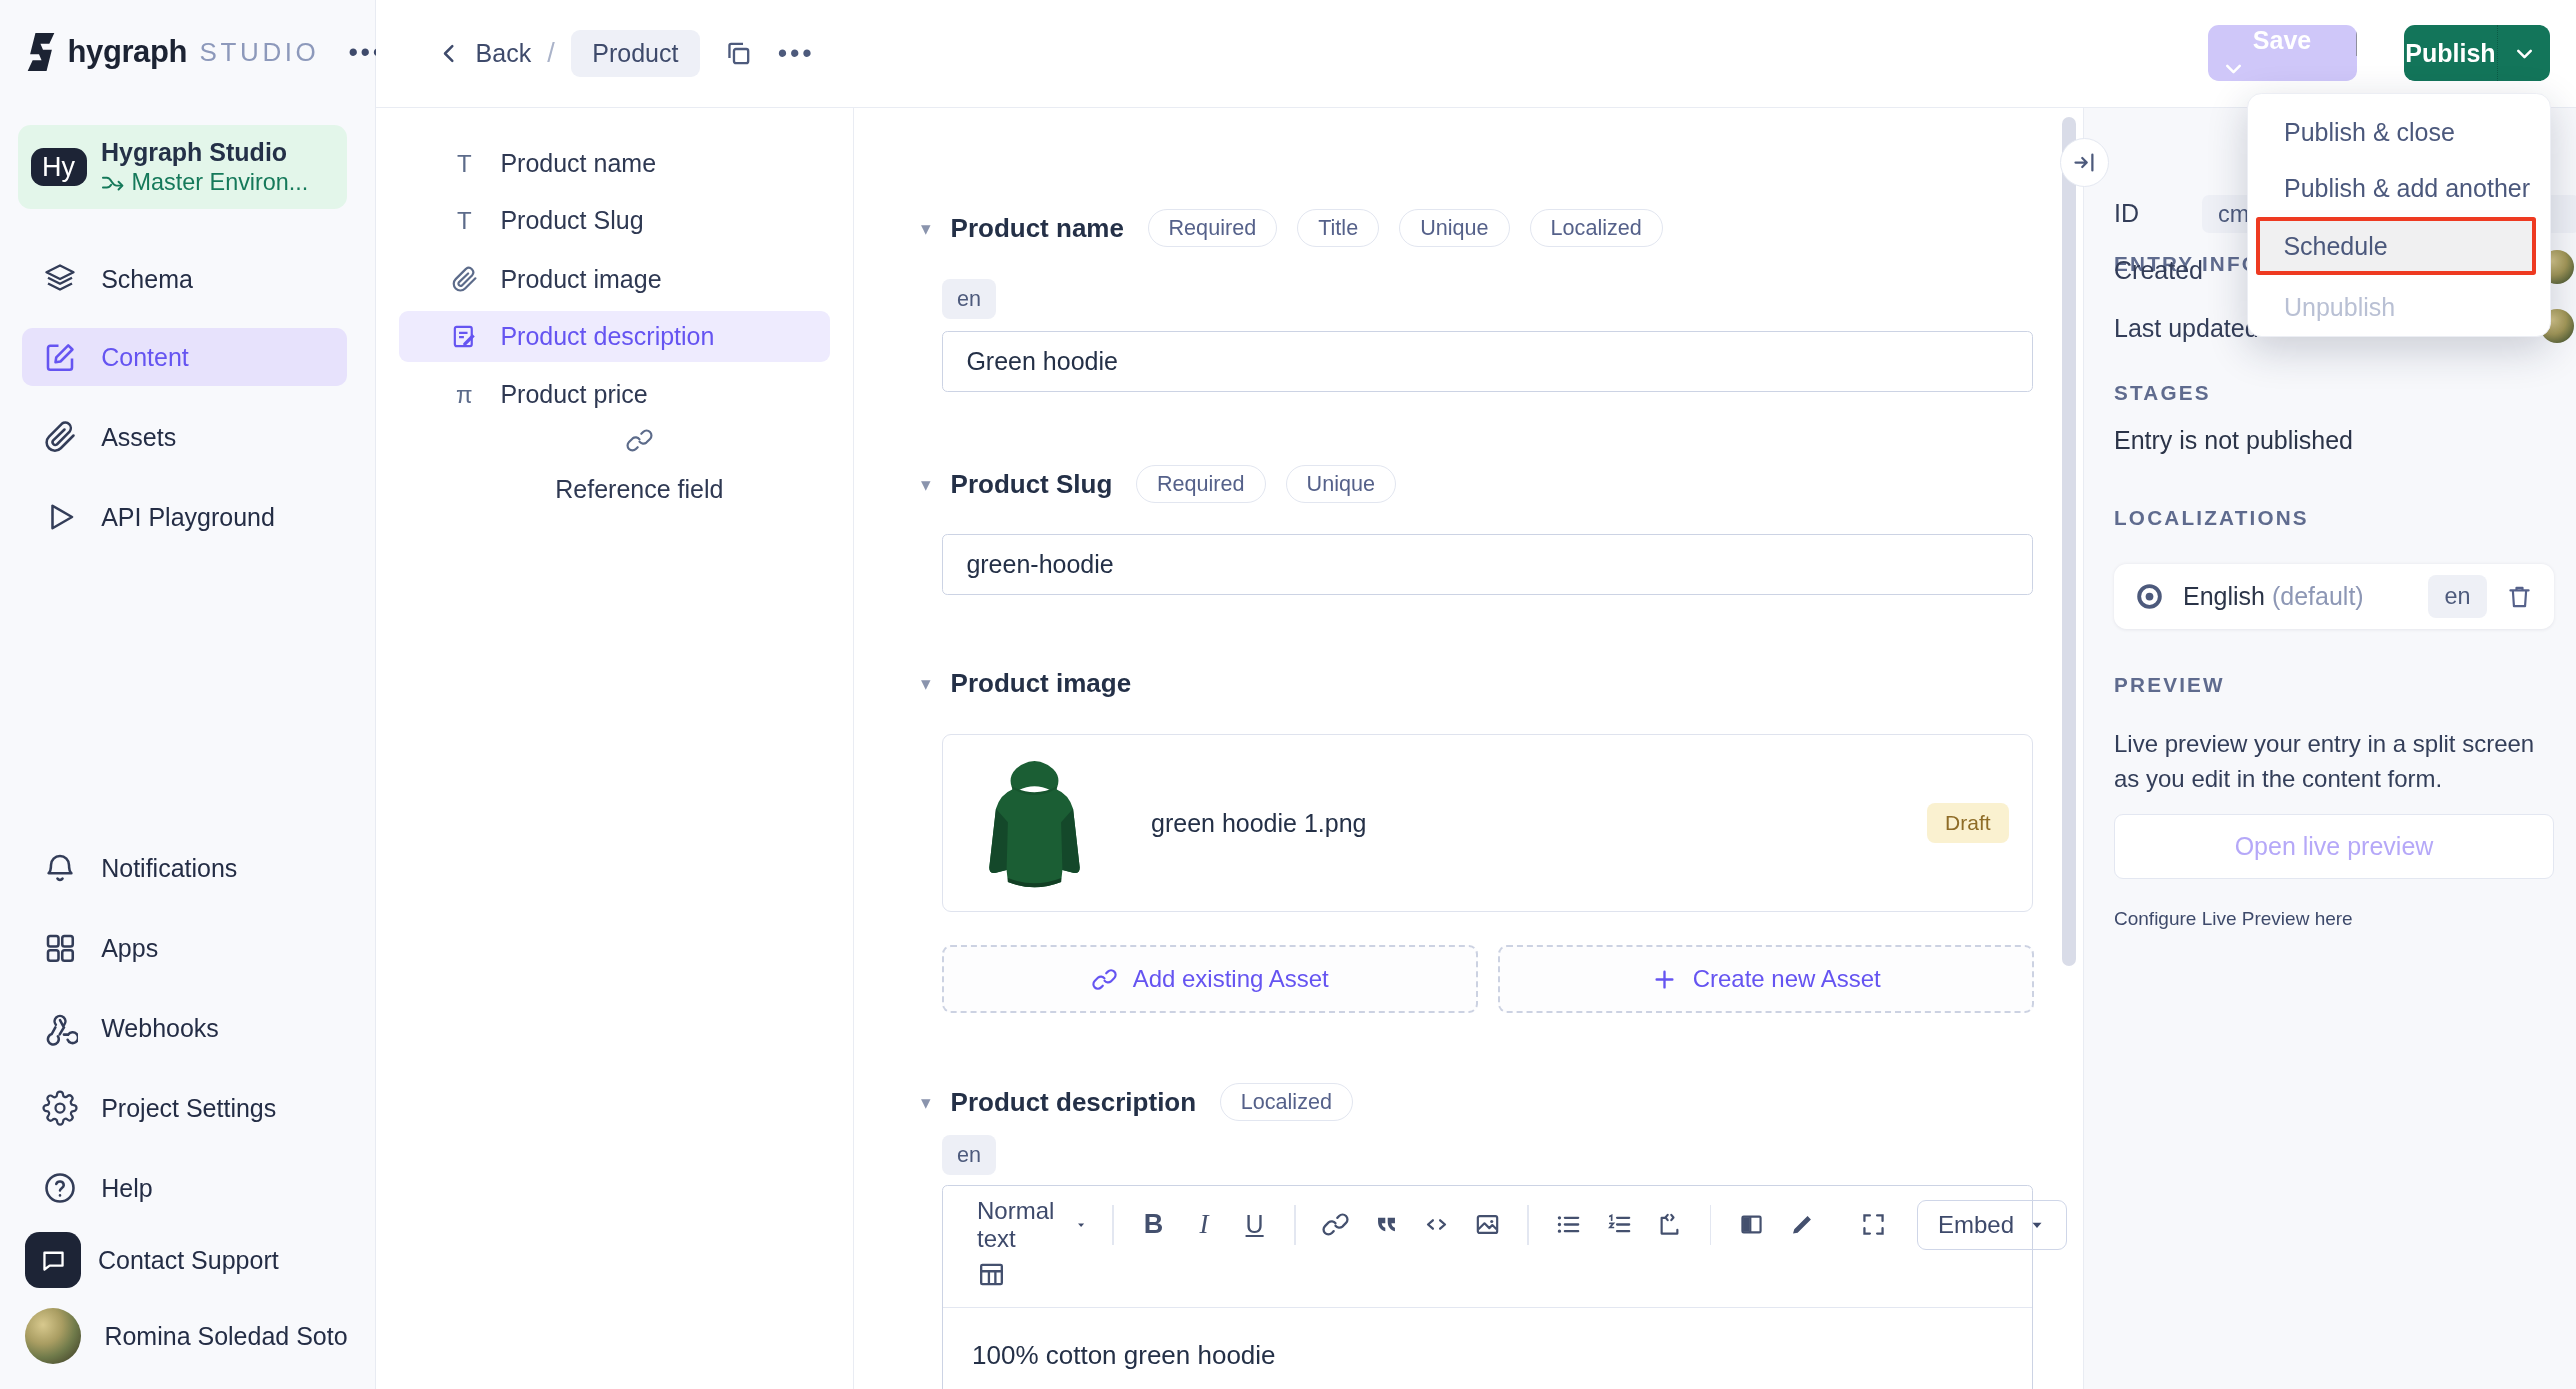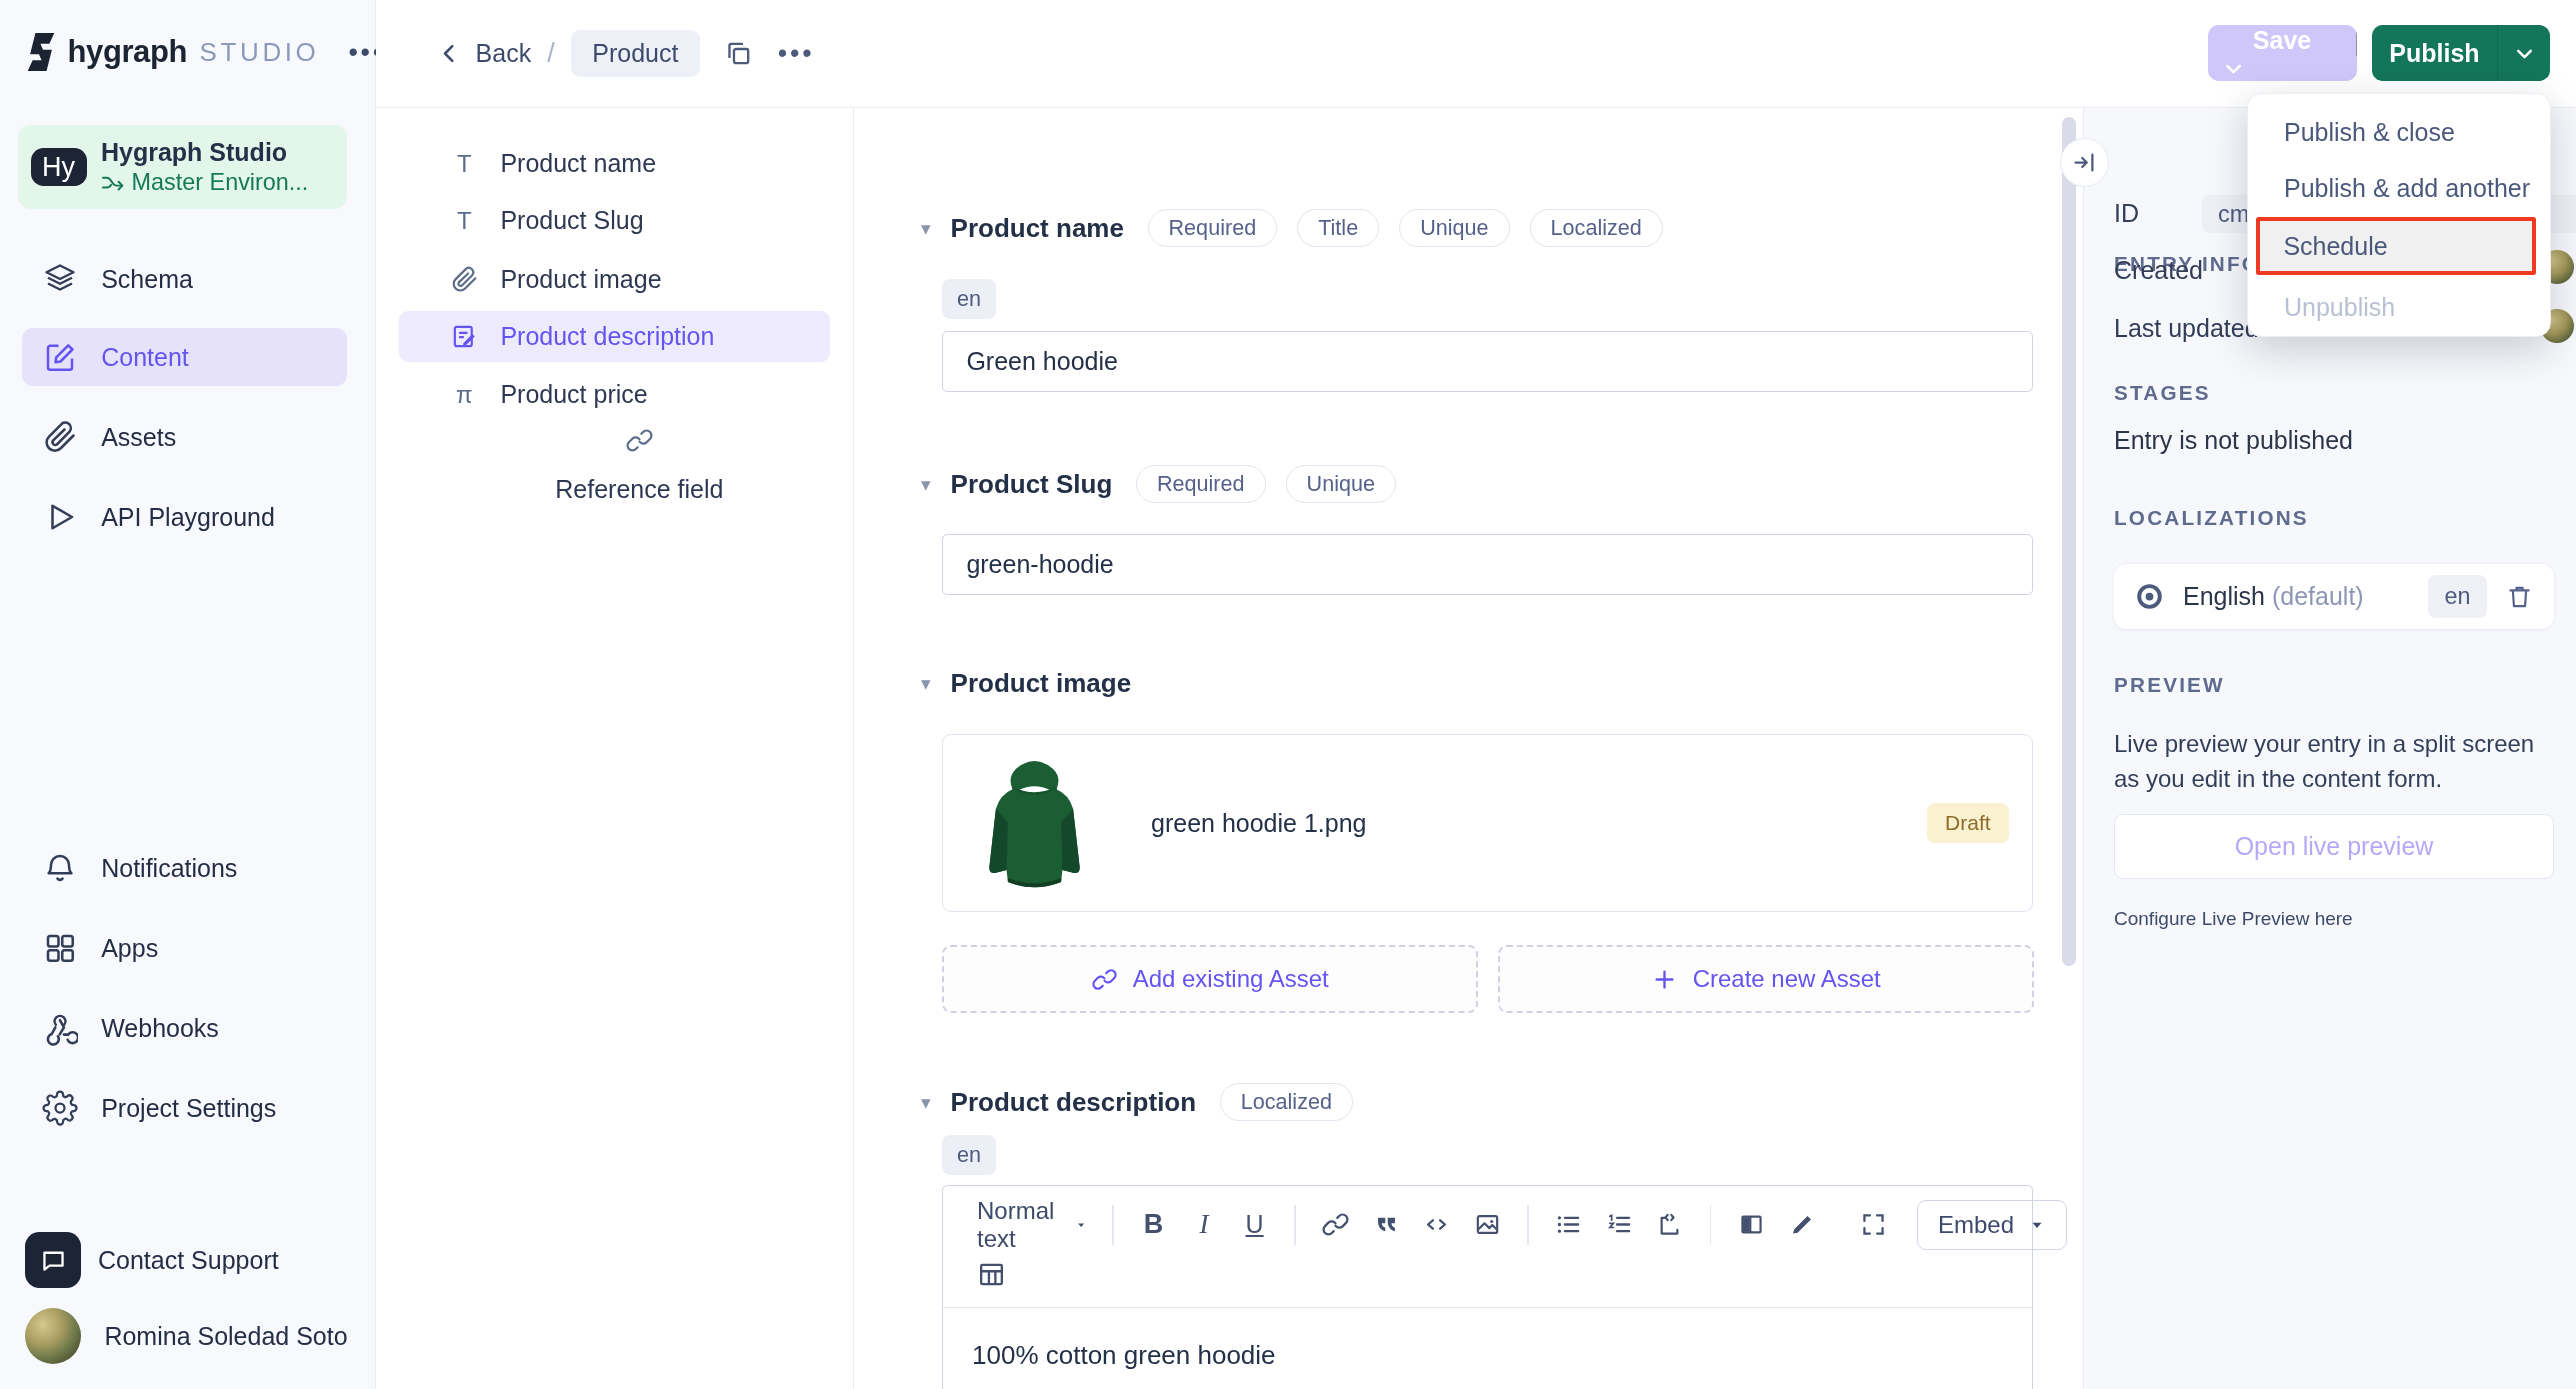--- a/index.html
+++ b/index.html
@@ -45,21 +45,21 @@
   .model-chip{background:#eef0f7;border-radius:9px;height:47px;display:flex;align-items:center;
               padding:0 21.6px;font-size:25px;color:#3e4a6b;cursor:pointer;}
   .tb-icon{margin-left:23.4px;color:#4d5a7c;cursor:pointer;}
   .tb-dots{margin-left:23.4px;color:#4d5a7c;font-size:27px;letter-spacing:2.7px;cursor:pointer;}
 
   .save-btn{position:absolute;right:219px;top:25px;width:149px;height:56px;border-radius:10.8px;
             background:#cfc7f9;display:flex;overflow:hidden;cursor:default;flex-direction:column;}
   .save-main{flex:1;display:flex;align-items:center;justify-content:center;color:#ffffff;
              font-size:25px;font-weight:600;border-right:1.8px solid #8f8f9e;}
   .save-caret{width:50px;display:flex;align-items:center;justify-content:center;color:#ffffff;}
-  .publish-btn{position:absolute;right:26px;top:25px;width:178px;height:56px;border-radius:10.8px;
+  .publish-btn{position:absolute;right:26px;top:25px;width:146px;height:56px;border-radius:10.8px;
                background:#13755a;display:flex;overflow:hidden;cursor:pointer;}
   .publish-main{flex:1;display:flex;align-items:center;justify-content:center;color:#ffffff;
                 font-size:25px;font-weight:600;border-right:1.8px dotted #0b5c45;}
   .publish-caret{width:52px;display:flex;align-items:center;justify-content:center;color:#ffffff;}
 
   
   .menu{position:absolute;left:2247px;top:93px;width:304px;height:244px;background:#ffffff;
         border:0.9px solid #eceef4;border-radius:14.4px;z-index:100;
         box-shadow:0 12.6px 40px rgba(25,35,65,.20);}
   .menu-item{position:absolute;left:0;width:100%;height:52px;display:flex;align-items:center;
@@ -250,20 +250,30 @@
     </div>
     <div class="nav-item" style="top:1079px;">
       <span class="ico">
         <svg width="36" height="36" viewBox="0 0 24 24" fill="none" stroke="currentColor" stroke-width="1.5" stroke-linecap="round" stroke-linejoin="round">
             <circle cx="12" cy="12" r="3"></circle>
             <path d="M19.4 15a1.65 1.65 0 0 0 .33 1.82l.06.06a2 2 0 0 1-2.83 2.83l-.06-.06a1.65 1.65 0 0 0-1.82-.33 1.65 1.65 0 0 0-1 1.51V21a2 2 0 0 1-4 0v-.09A1.65 1.65 0 0 0 9 19.4a1.65 1.65 0 0 0-1.82.33l-.06.06a2 2 0 0 1-2.83-2.83l.06-.06a1.65 1.65 0 0 0 .33-1.82 1.65 1.65 0 0 0-1.51-1H3a2 2 0 0 1 0-4h.09A1.65 1.65 0 0 0 4.6 9a1.65 1.65 0 0 0-.33-1.82l-.06-.06a2 2 0 0 1 2.83-2.83l.06.06a1.65 1.65 0 0 0 1.82.33H9a1.65 1.65 0 0 0 1-1.51V3a2 2 0 0 1 4 0v.09a1.65 1.65 0 0 0 1 1.51 1.65 1.65 0 0 0 1.82-.33l.06-.06a2 2 0 0 1 2.83 2.83l-.06.06a1.65 1.65 0 0 0-.33 1.82V9a1.65 1.65 0 0 0 1.51 1H21a2 2 0 0 1 0 4h-.09a1.65 1.65 0 0 0-1.51 1z"></path>
           </svg>
       </span>
       <span class="util-label">Project Settings</span>
     </div>
+    <div class="nav-item" style="top:1159px;">
+      <span class="ico">
+        <svg width="36" height="36" viewBox="0 0 24 24" fill="none" stroke="currentColor" stroke-width="1.7" stroke-linecap="round">
+            <circle cx="12" cy="12" r="9"></circle>
+            <path d="M9.5 9.3a2.6 2.6 0 0 1 5 .9c0 1.7-2.5 2.2-2.5 3.5"></path>
+            <path d="M12 16.8v.2"></path>
+          </svg>
+      </span>
+      <span class="util-label">Help</span>
+    </div>
 
     <div class="contact-row">
       <span class="contact-badge">
         <svg width="31" height="31" viewBox="0 0 24 24" fill="none" stroke="#ffffff" stroke-width="1.8" stroke-linejoin="round">
             <path d="M5 6h14v10H9l-4 3z"></path>
           </svg>
       </span>
       <span>Contact Support</span>
     </div>
     <div class="user-row">

